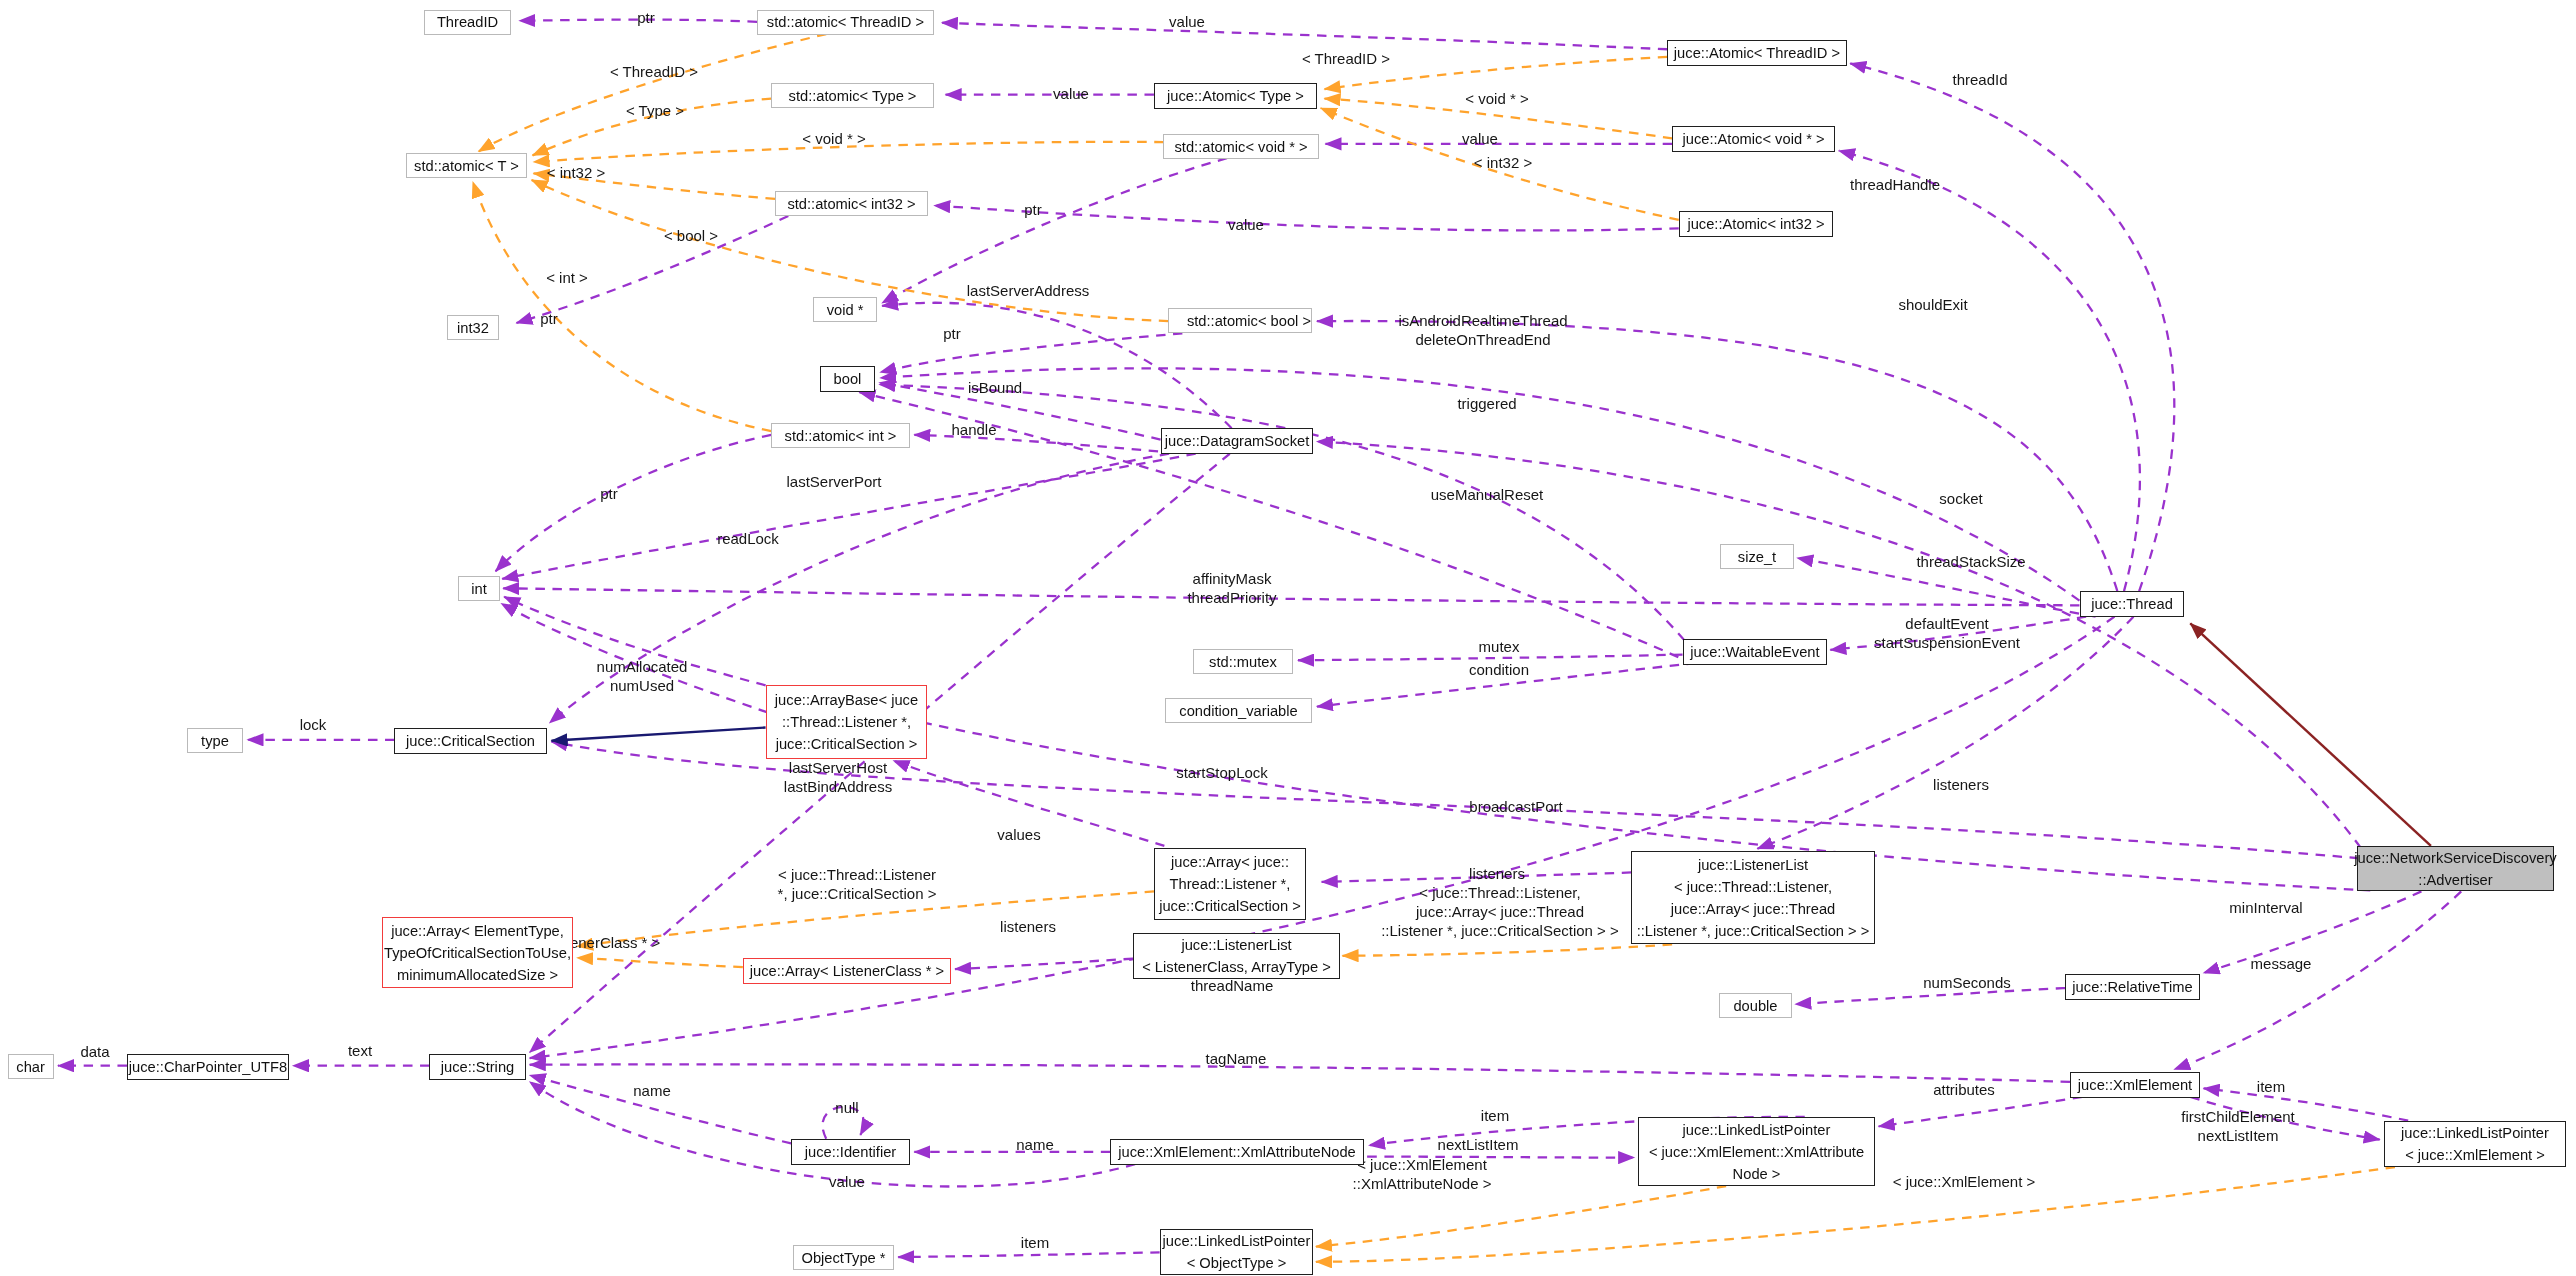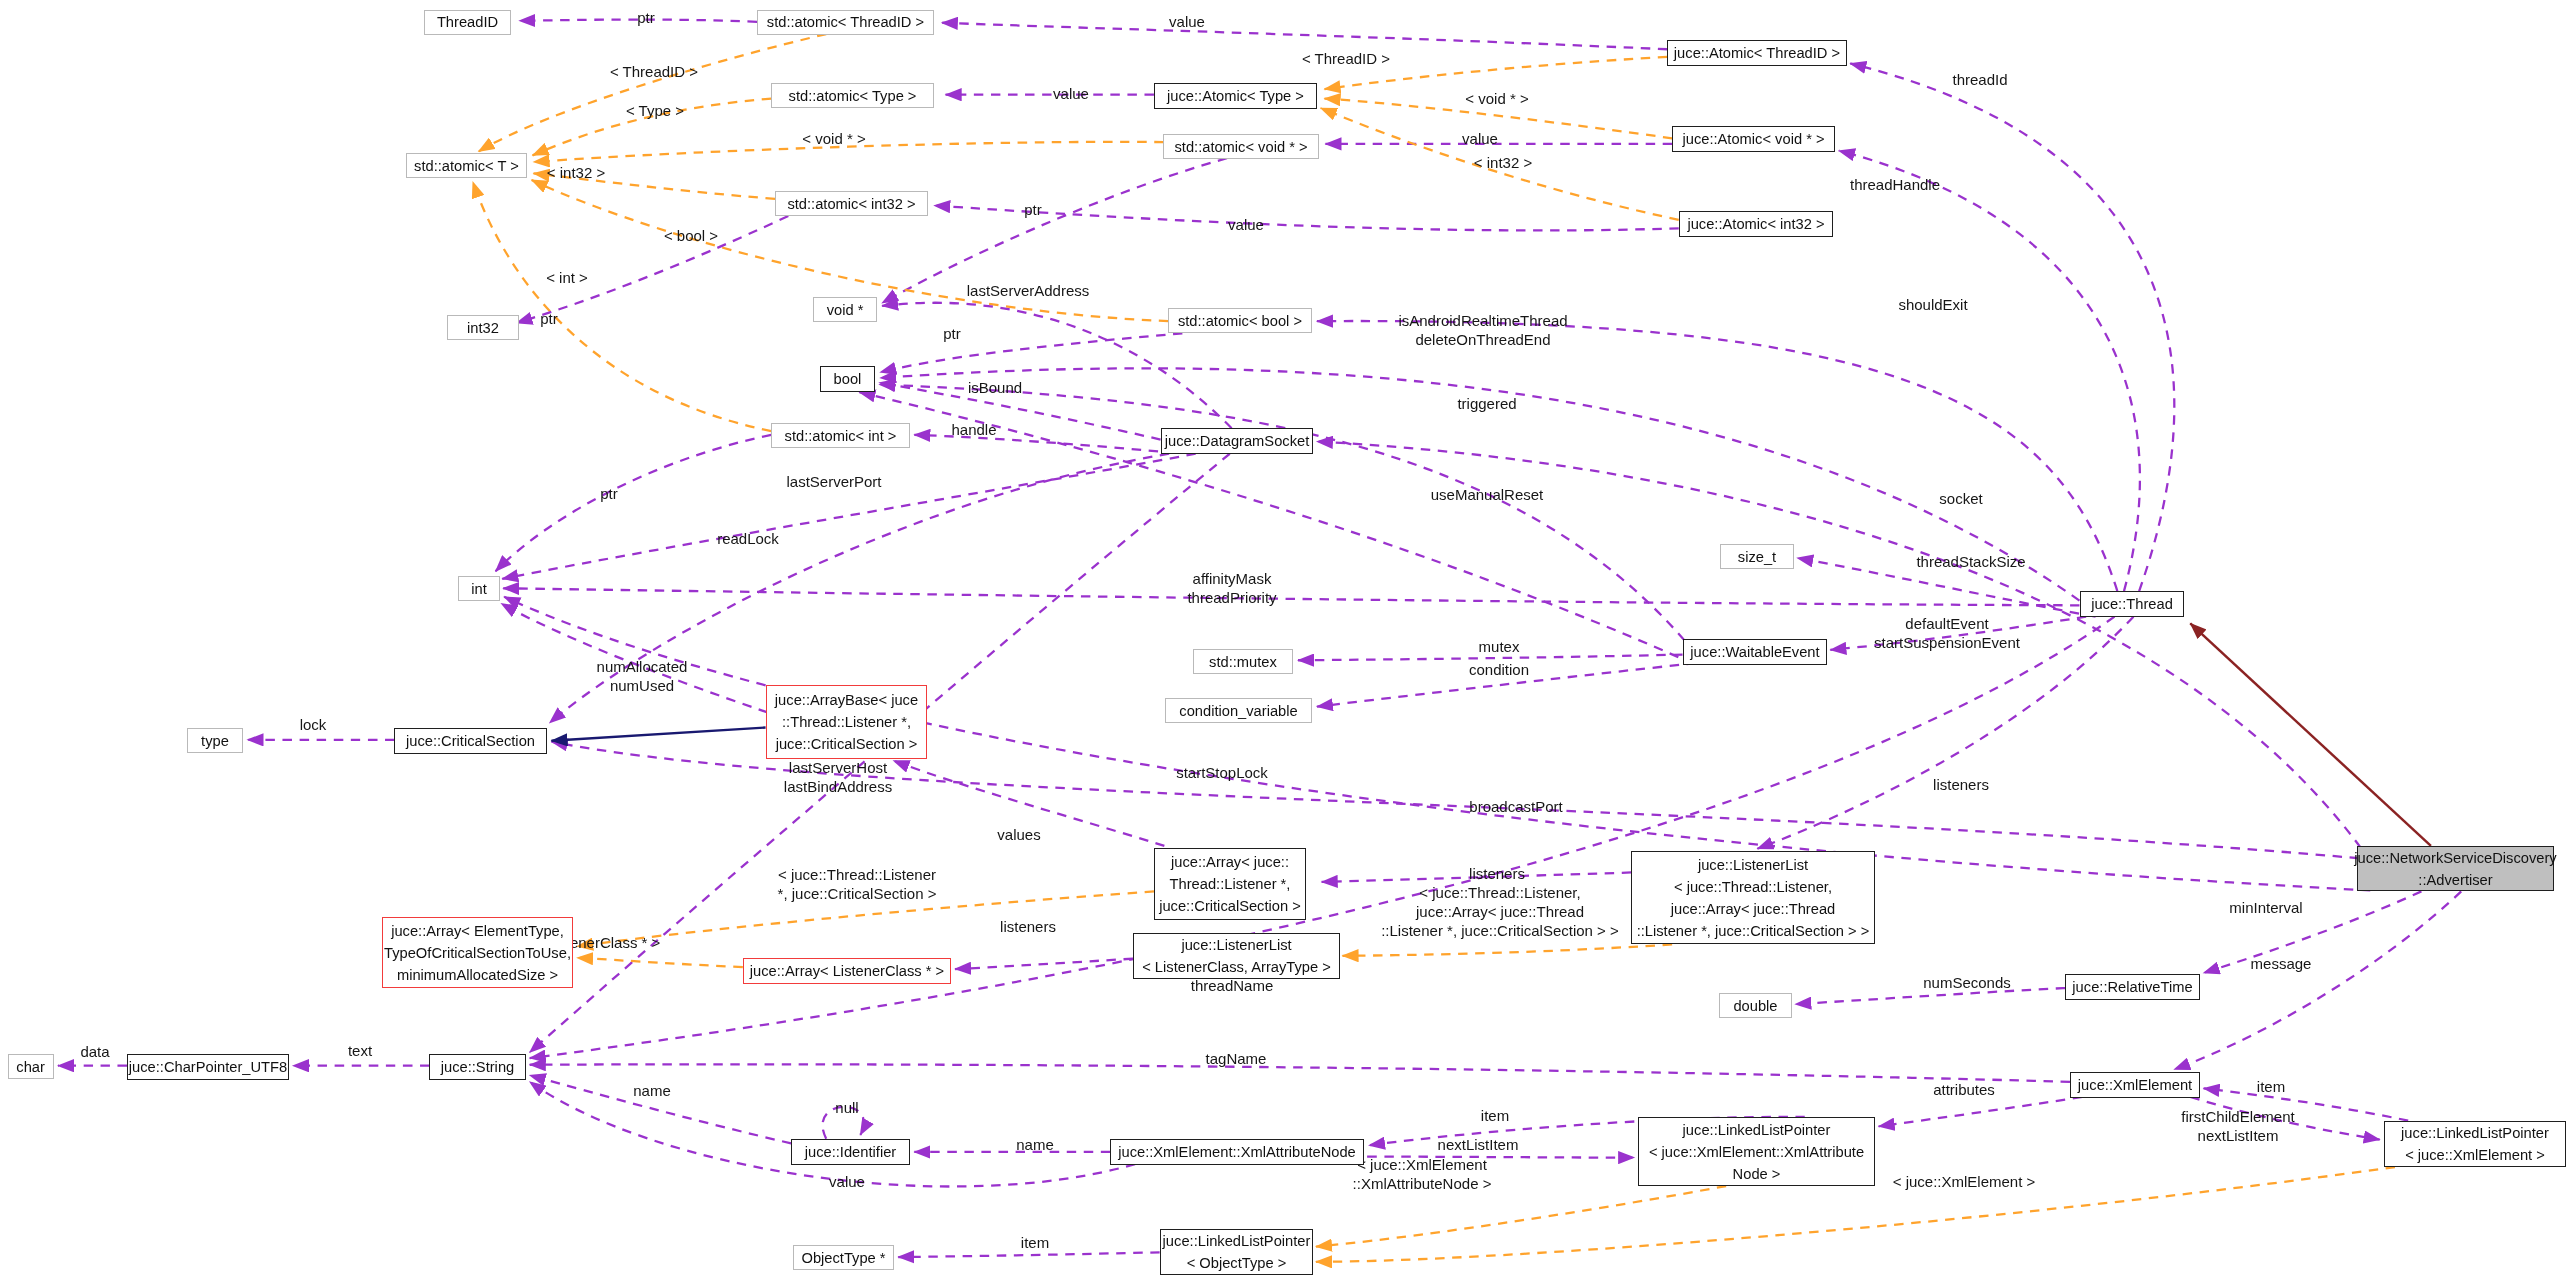--- a/index.html
+++ b/index.html
@@ -207,27 +207,27 @@
     </div>
     <div class="node strong" style="left: 1672px; top: 126px; width: 163px; height: 25.6px;">
       <div>juce::Atomic&lt; void * &gt;</div>
     </div>
     <div class="node " style="left: 775px; top: 191px; width: 153px; height: 25px;">
       <div>std::atomic&lt; int32 &gt;</div>
     </div>
     <div class="node strong" style="left: 1679px; top: 211px; width: 154px; height: 25.6px;">
       <div>juce::Atomic&lt; int32 &gt;</div>
     </div>
-    <div class="node " style="left: 447px; top: 315px; width: 72px; height: 25px;">
+    <div class="node " style="left: 447px; top: 315px; width: 52px; height: 25px;">
       <div>int32</div>
     </div>
     <div class="node " style="left: 813px; top: 297px; width: 64px; height: 25px;">
       <div>void *</div>
     </div>
-    <div class="node " style="left: 1168px; top: 308px; width: 144px; height: 25px;">
+    <div class="node " style="left: 1168px; top: 308px; width: 144px; height: 25px; align-items: flex-end;">
       <div>std::atomic&lt; bool &gt;</div>
     </div>
     <div class="node strong" style="left: 820px; top: 366px; width: 55px; height: 25.6px;">
       <div>bool</div>
     </div>
     <div class="node " style="left: 771px; top: 423px; width: 139px; height: 25px;">
       <div>std::atomic&lt; int &gt;</div>
     </div>
     <div class="node strong" style="left: 1161px; top: 428px; width: 152px; height: 25.6px;">
       <div>juce::DatagramSocket</div>

